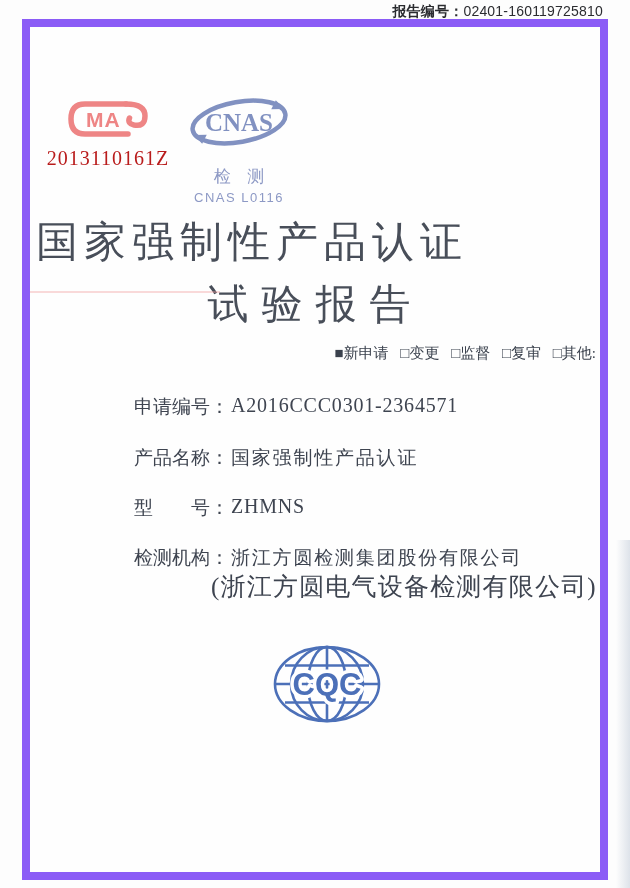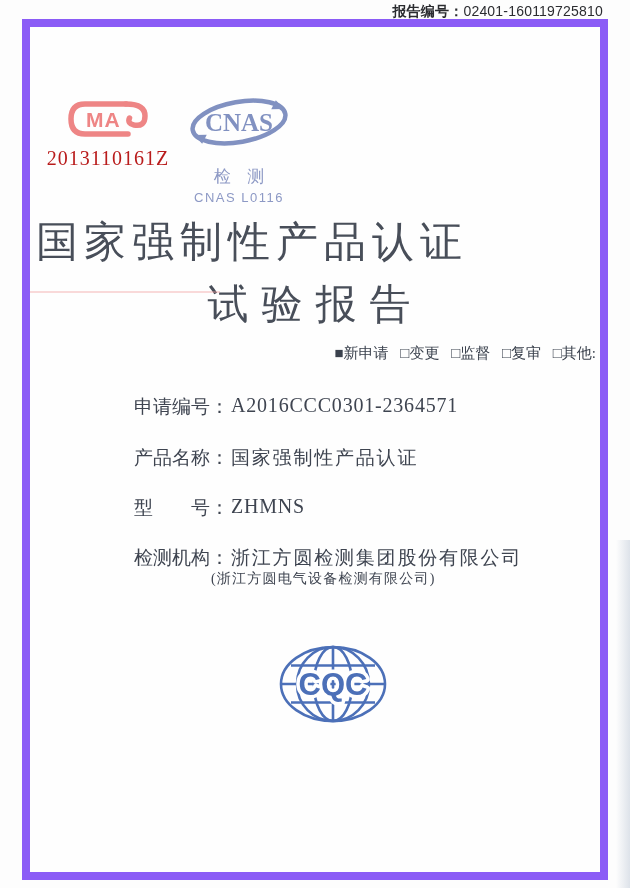--- a/index.html
+++ b/index.html
@@ -55,24 +55,24 @@
   .field{
     position:absolute;left:104px;display:flex;
     font-size:19px;color:#3e4450;white-space:nowrap;
   }
   .f1{top:367px}.f2{top:418px}.f3{top:468px}.f4{top:518px}
   .flabel{width:97px;flex:none;}
   .fvalue{letter-spacing:1.8px;}
   .fvalue.lat{letter-spacing:.8px;font-size:20px;}
   .fvalue2{
     position:absolute;left:181px;top:543px;
-    font-size:14px;letter-spacing:1.2px;color:#3e4450;white-space:nowrap;
+    font-size:25px;letter-spacing:1.2px;color:#3e4450;white-space:nowrap;
   }
   
-  .cqc{position:absolute;left:248px;top:617px;text-decoration:underline;}
+  .cqc{position:absolute;left:242px;top:617px;text-decoration:underline;}
   
   .scan-artifact{
     position:absolute;left:0;top:264px;width:190px;height:2px;
     background:rgba(242,158,158,.38);
   }
   .edge-shade{
     position:absolute;right:0;top:540px;width:14px;height:348px;
     background:linear-gradient(to right, rgba(198,206,218,0), rgba(190,200,214,.5));
     pointer-events:none;
   }

